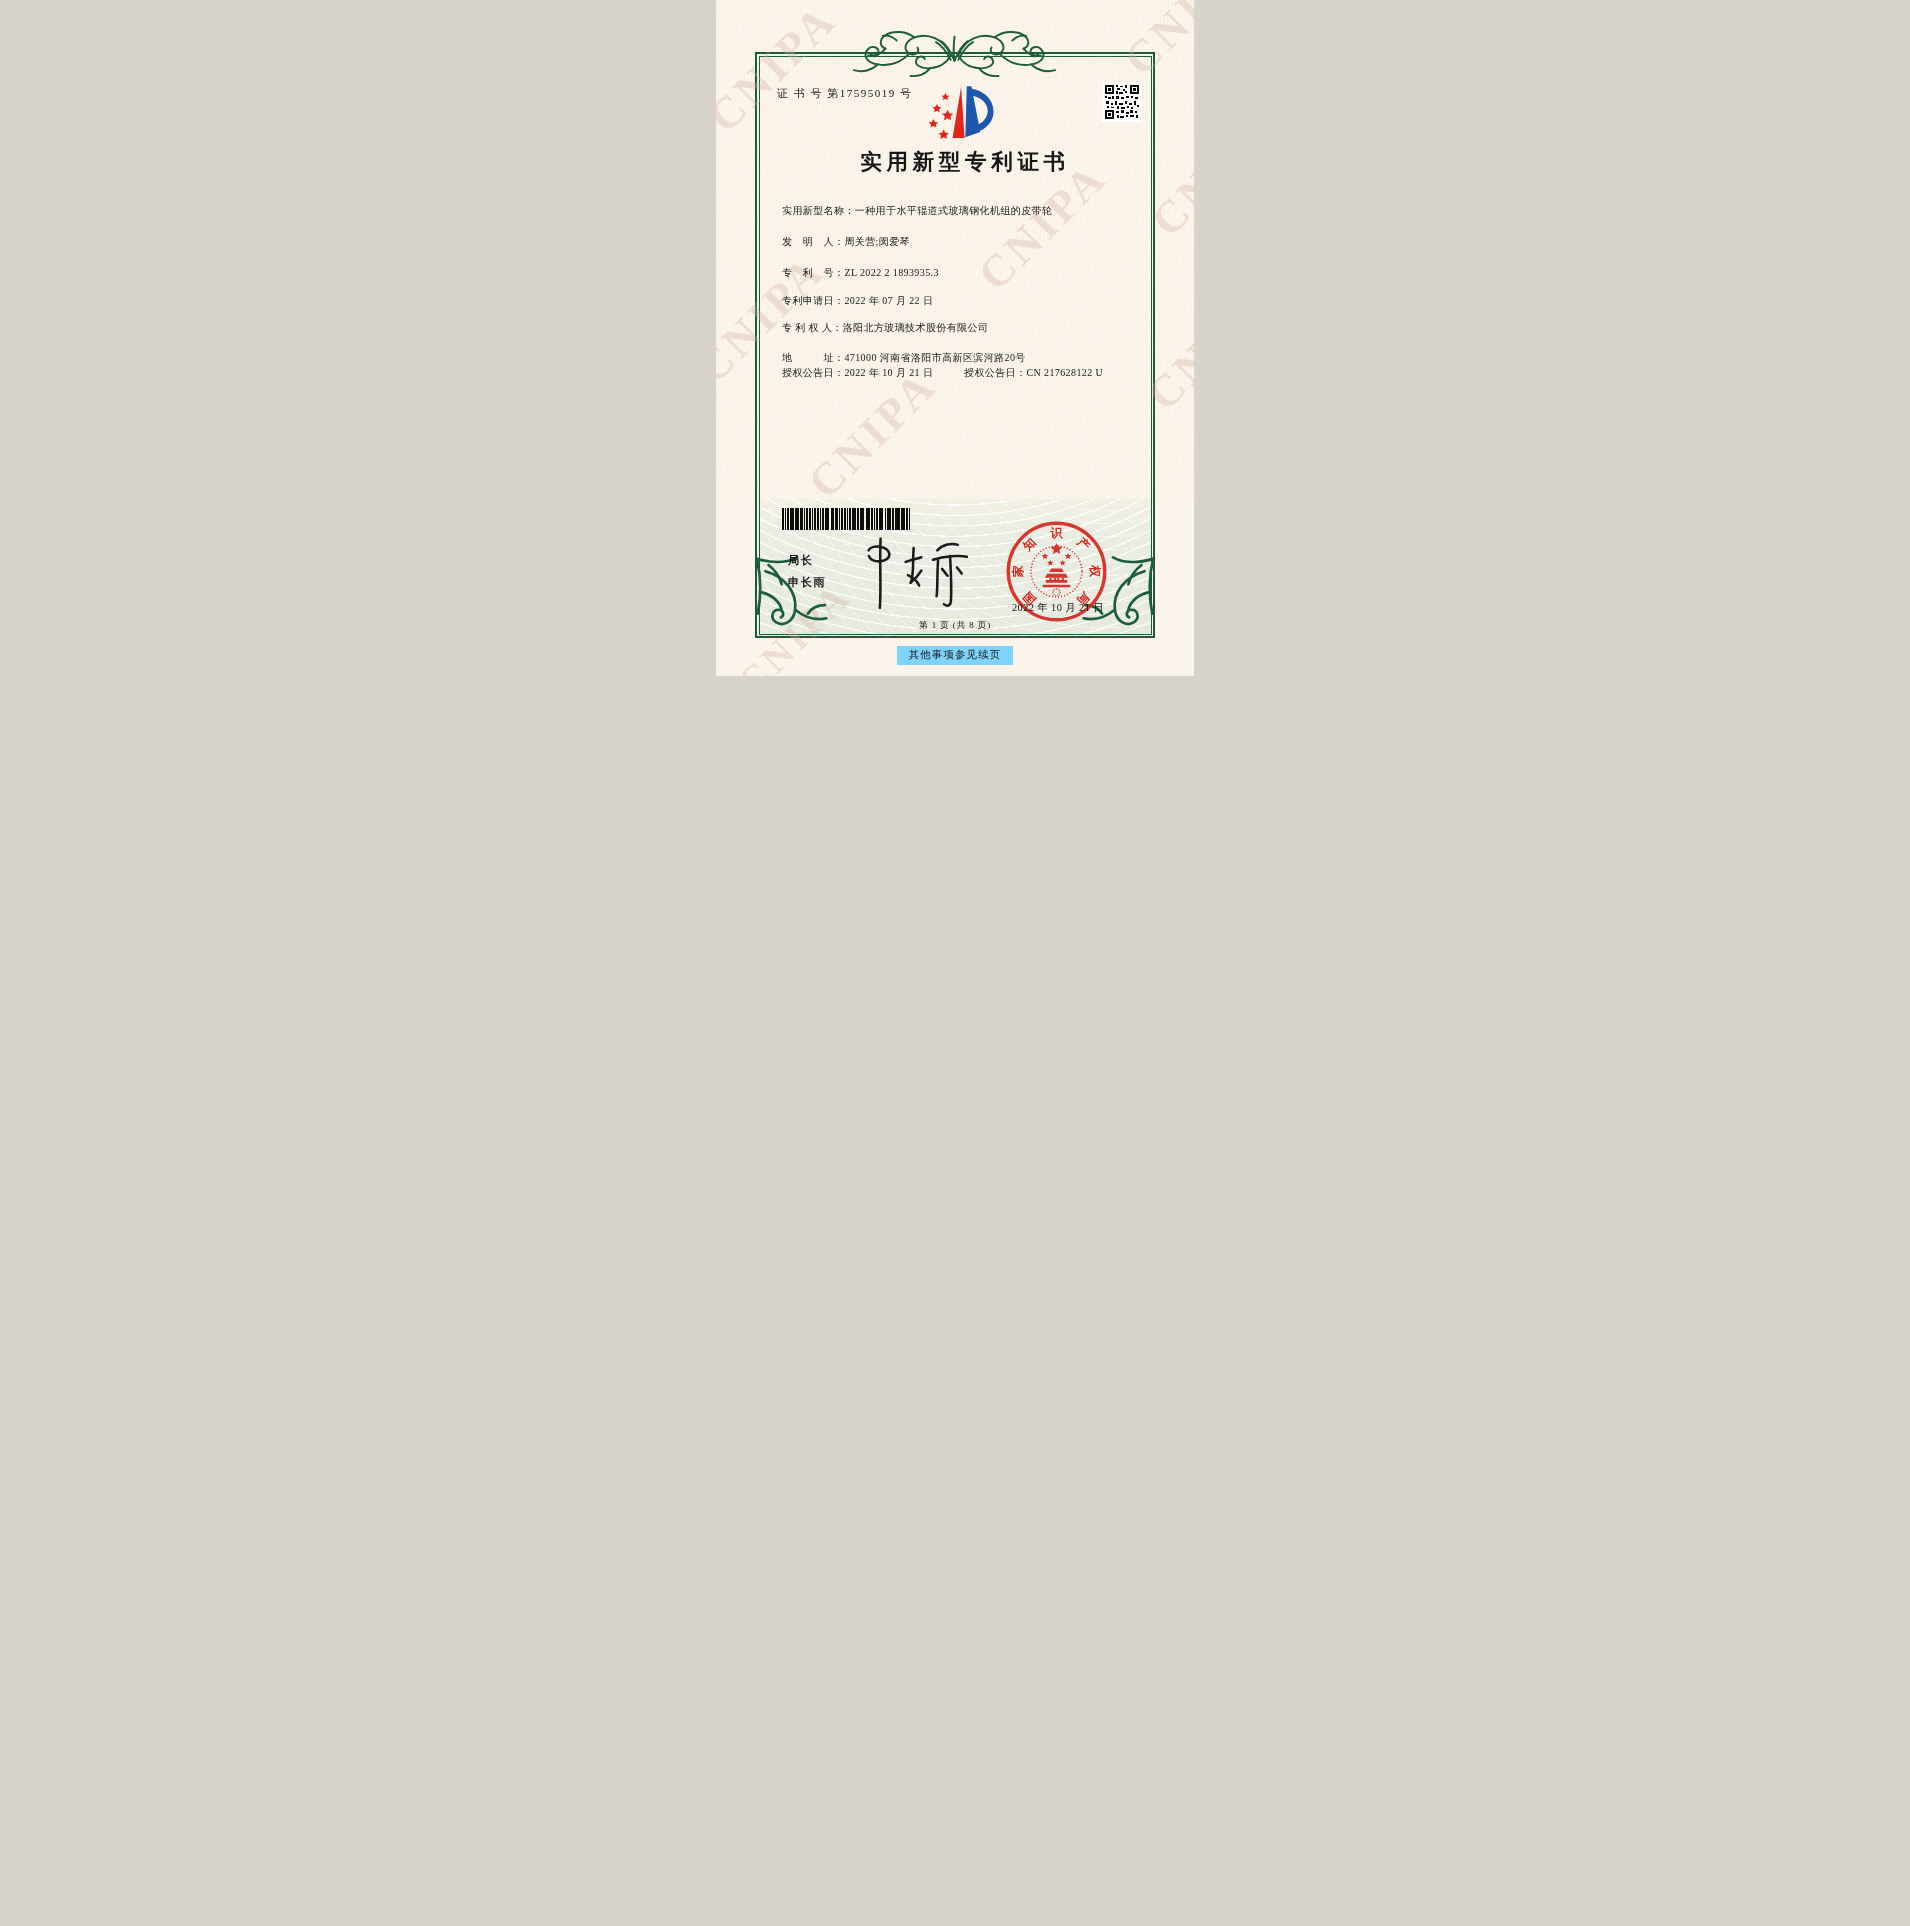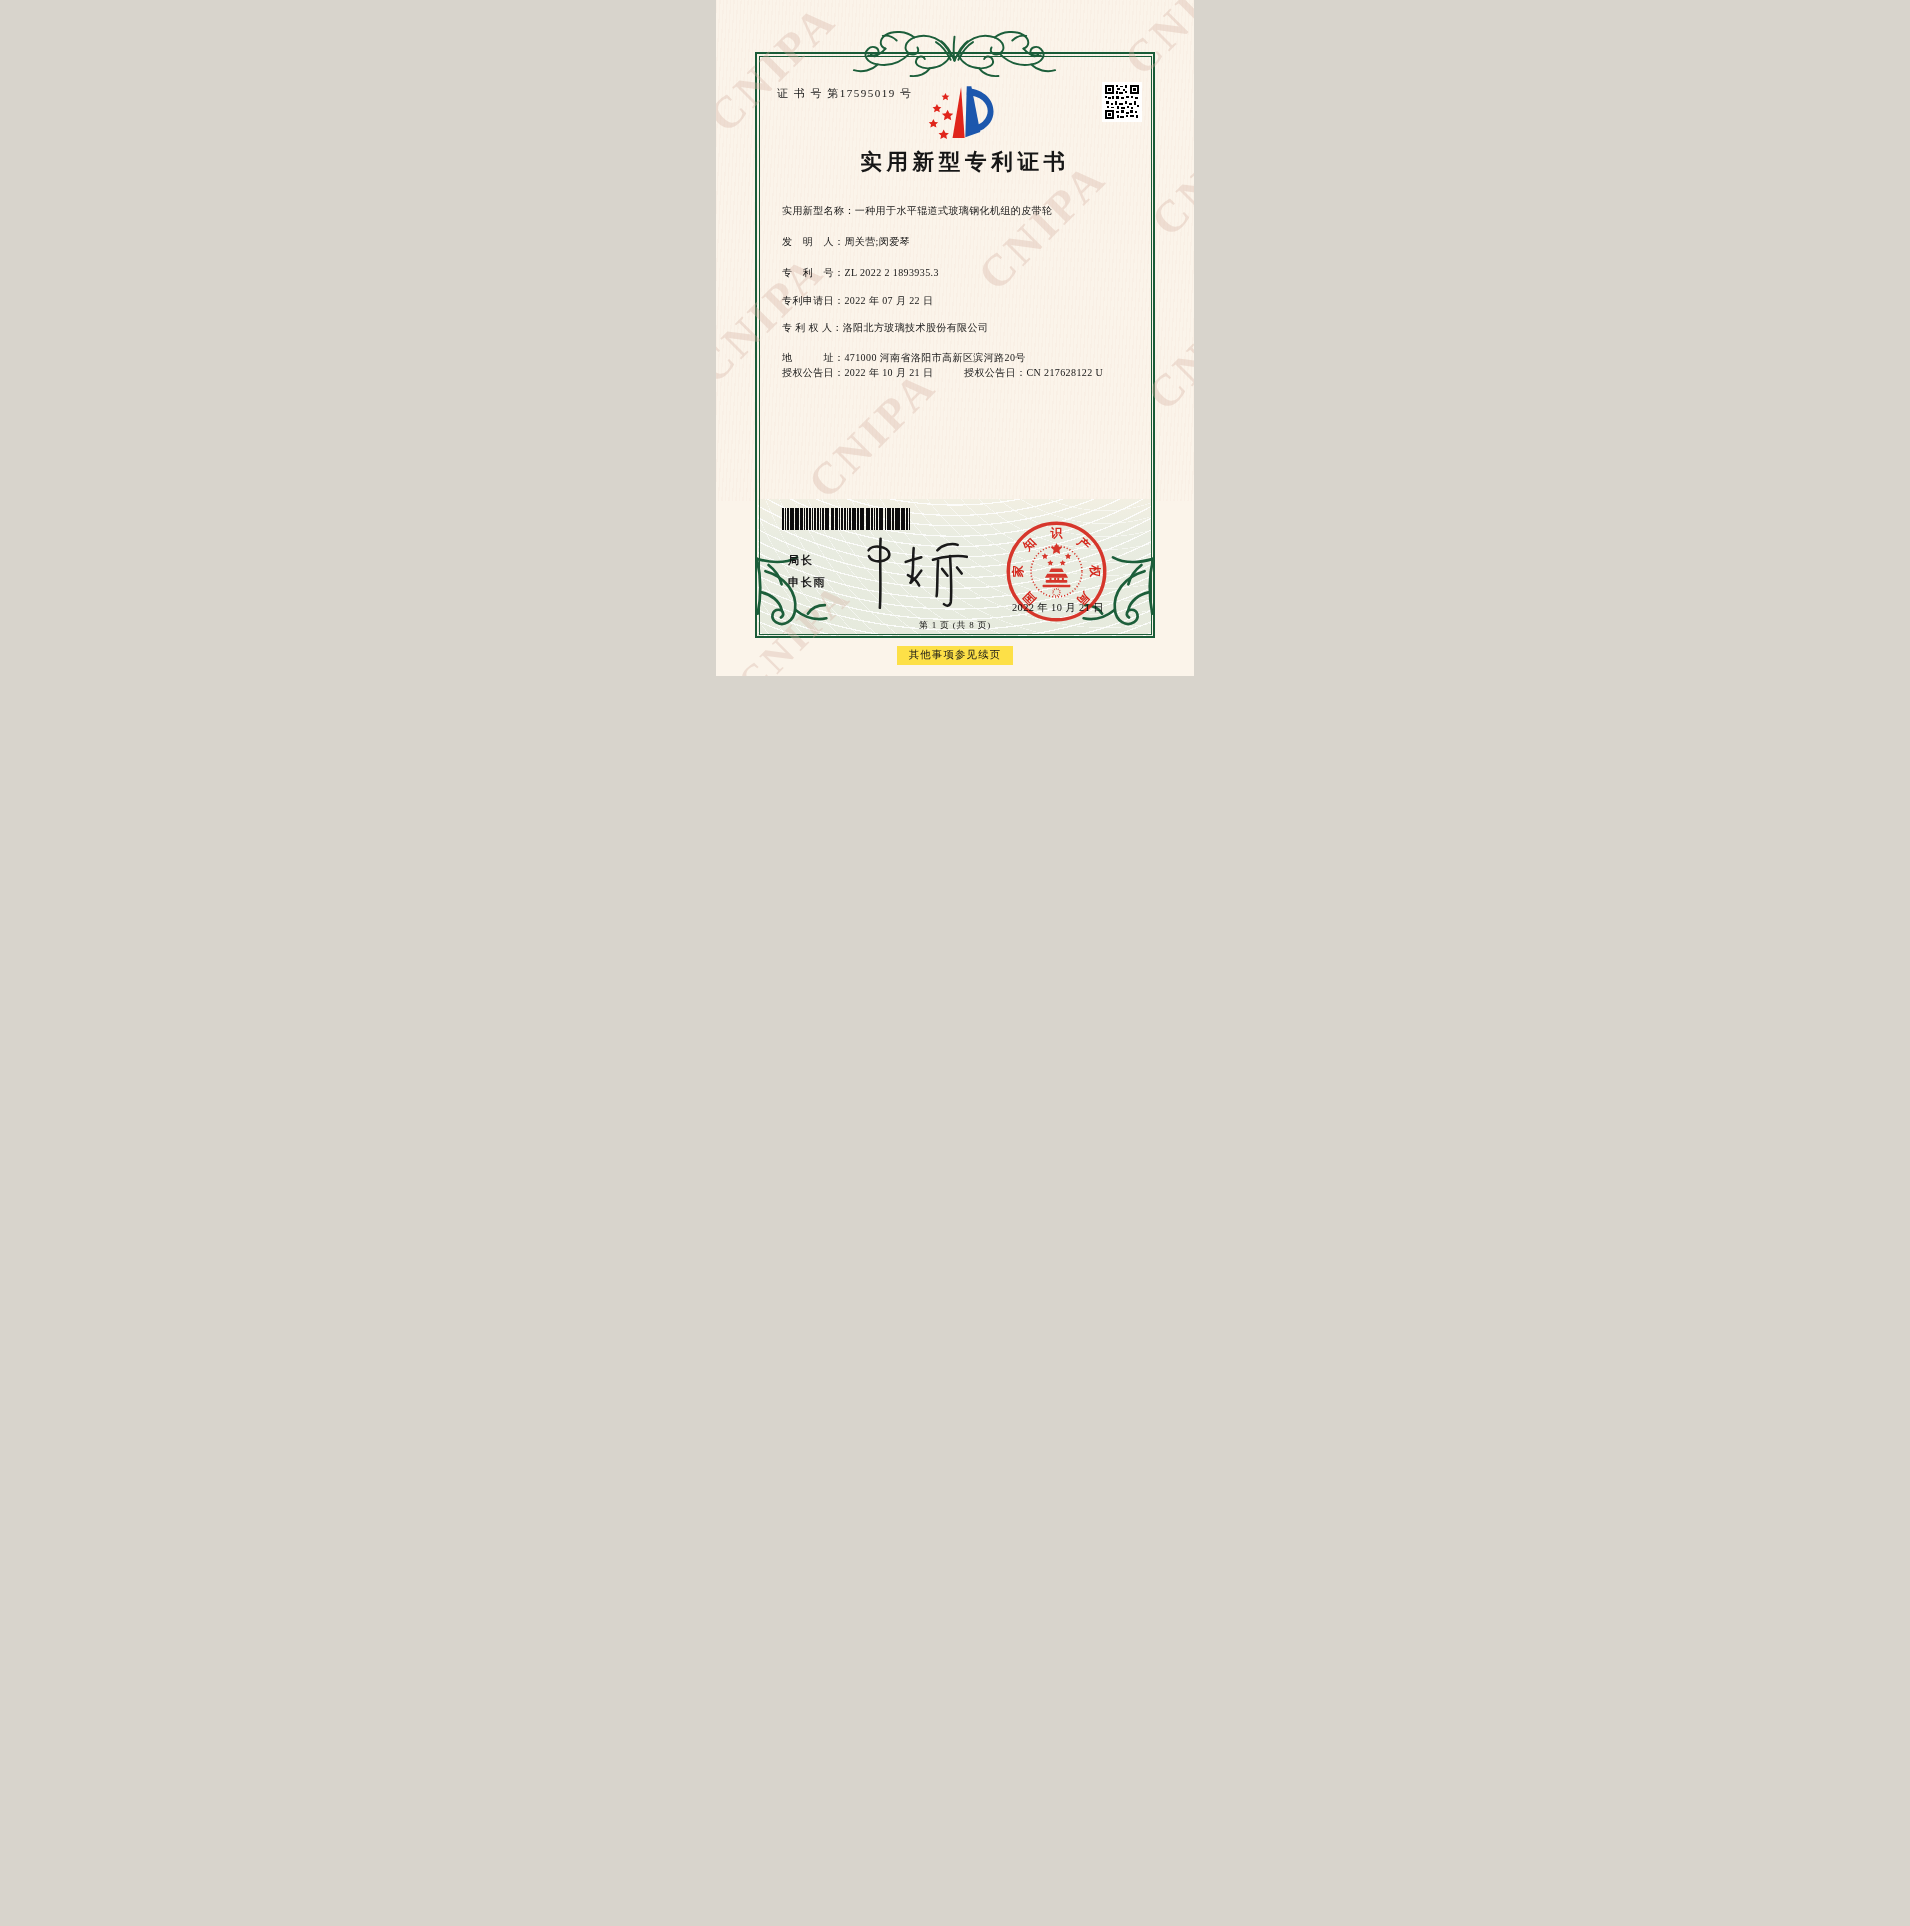--- a/index.html
+++ b/index.html
@@ -112,21 +112,21 @@
     white-space:nowrap;
   }
   .page-info{
     position:absolute;left:0;right:0;top:619px;
     text-align:center;font-size:8.9px;letter-spacing:0.8px;z-index:6;
   }
   .cont-note{
     position:absolute;left:0;right:0;top:646px;text-align:center;z-index:6;
   }
   .cont-note span{
-    display:inline-block;background:#fde047;padding:2.3px 11.6px;
+    display:inline-block;background:#7dd3fc;padding:2.3px 11.6px;
     font-size:10.4px;letter-spacing:1.2px;
   }
 </style>
 </head>
 <body>
 
 <div class="page">
 
   <div class="texture-top"></div>
   <div class="wave-band"></div>

